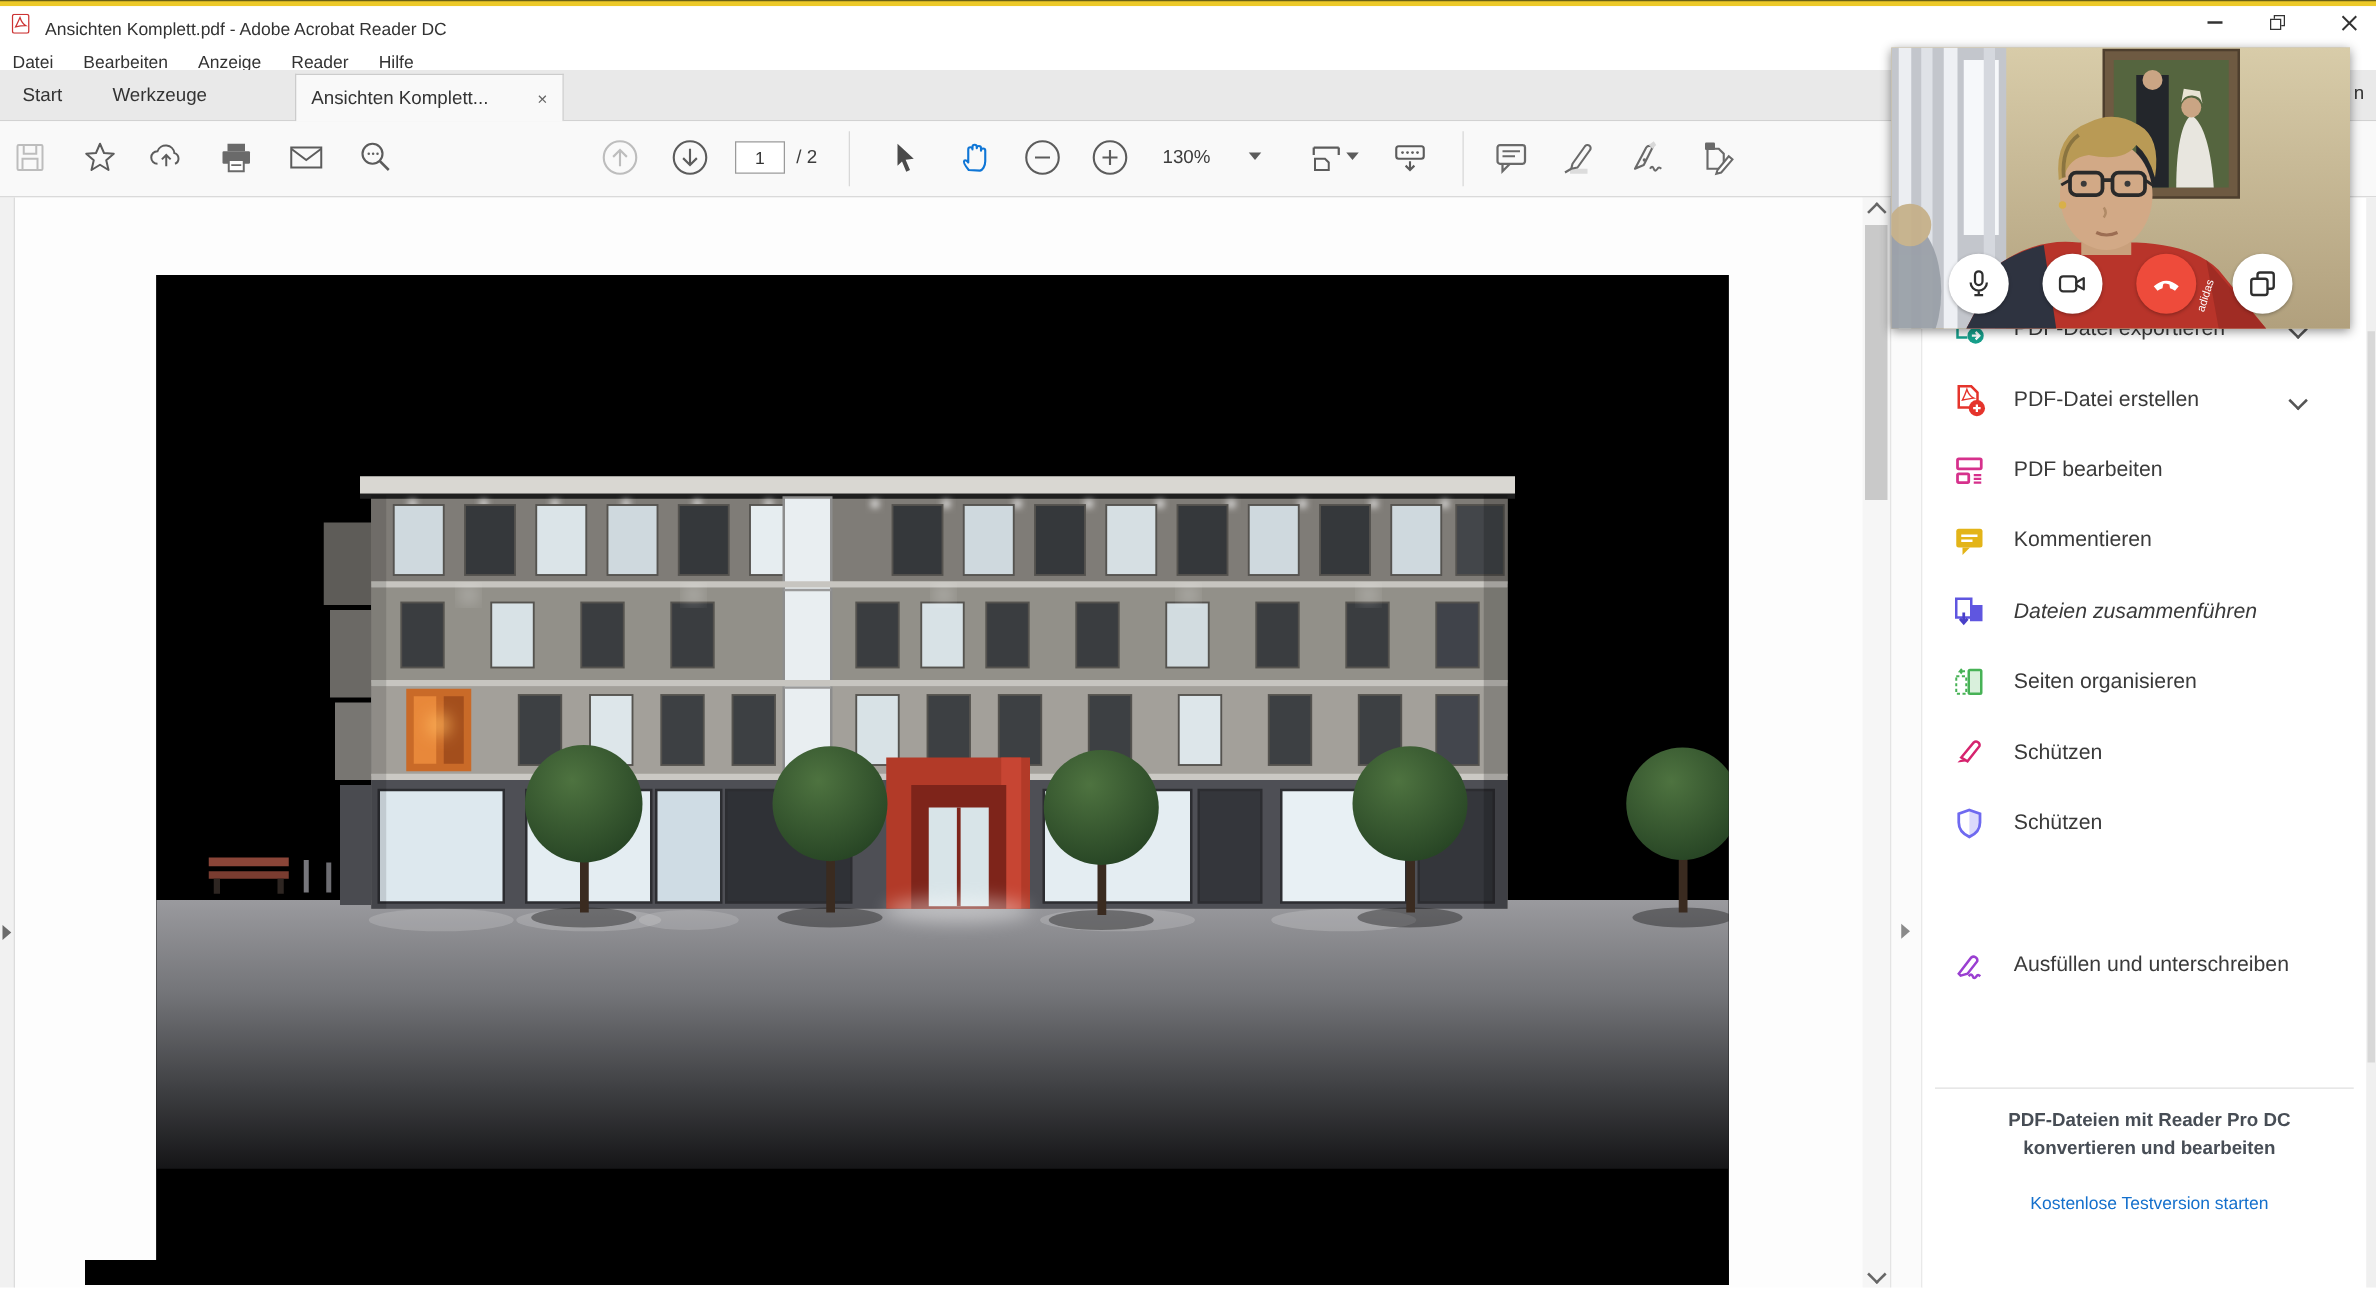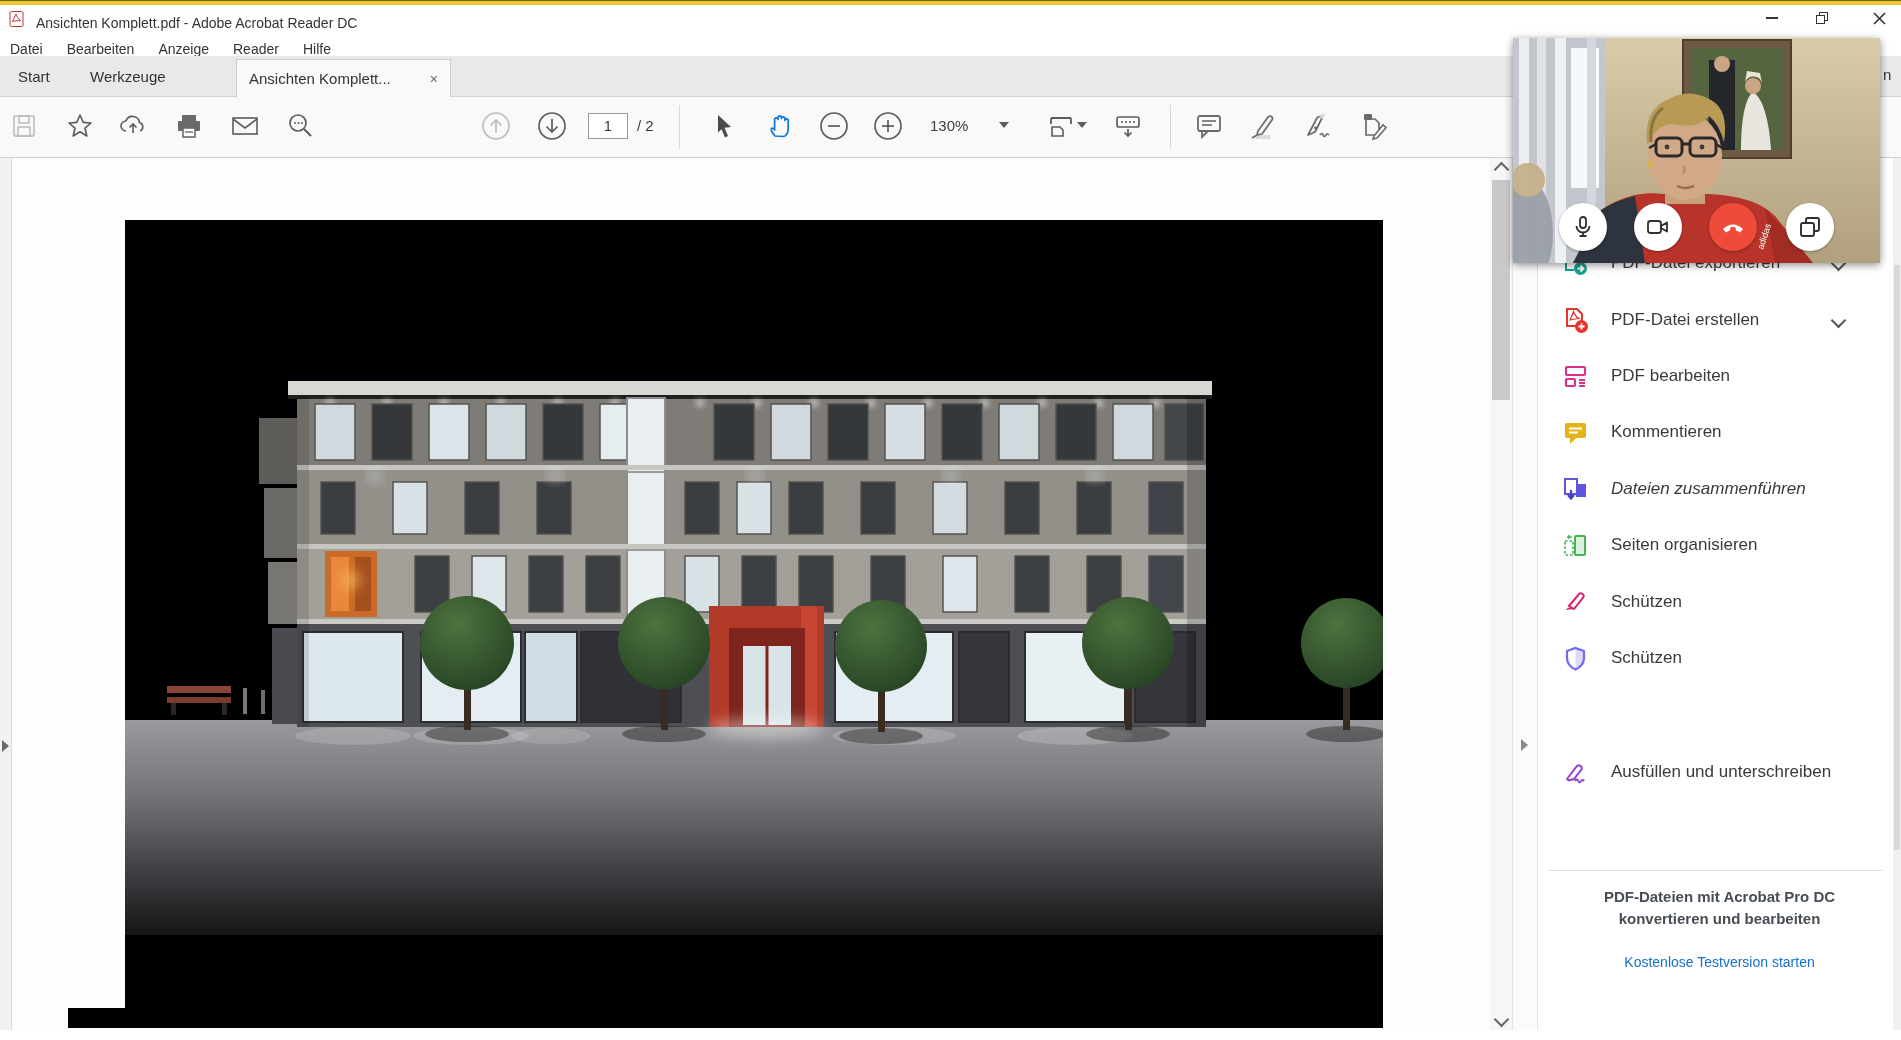--- a/index.html
+++ b/index.html
@@ -545,21 +545,21 @@
     <div class="prow" style="top:594px;">
       <svg width="27" height="27" viewBox="0 0 27 27">
           <path d="M5 20 L15 7 a3 3 0 0 1 4.8 3 L12 20 L6.5 21.5 Z" fill="none" stroke="#9a3fd1" stroke-width="2"></path>
           <path d="M13 22 q2 -3 3.2 0 q1 2.8 3 0 q1 -2 3 0" fill="none" stroke="#9a3fd1" stroke-width="2"></path>
         </svg>
       <span class="prowlabel">Ausfüllen und unterschreiben</span>
     </div>
 
 
     <div class="ab" id="paneldivider"></div>
-    <div class="ab promoline" style="top:730px;">PDF-Dateien mit Acrobat Pro DC</div>
+    <div class="ab promoline" style="top:730px;">PDF-Dateien mit Reader Pro DC</div>
     <div class="ab promoline" style="top:752px;">konvertieren und bearbeiten</div>
     <div class="ab" id="promolink">Kostenlose Testversion starten</div>
 
     <div class="ab" id="panelscroll"></div>
     <div class="ab" id="panelthumb"></div>
   </div>
 
   <div class="ab" id="webcam">
     <svg width="367" height="225" viewBox="0 0 367 225">
       <defs>

